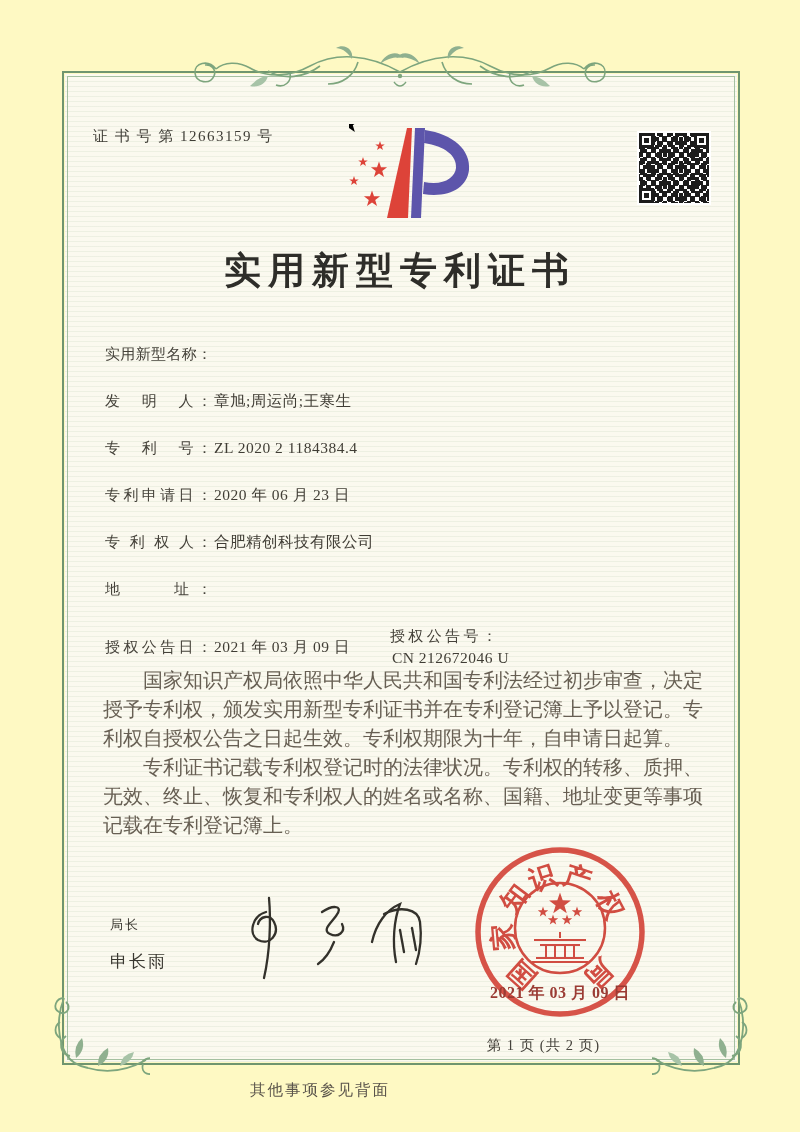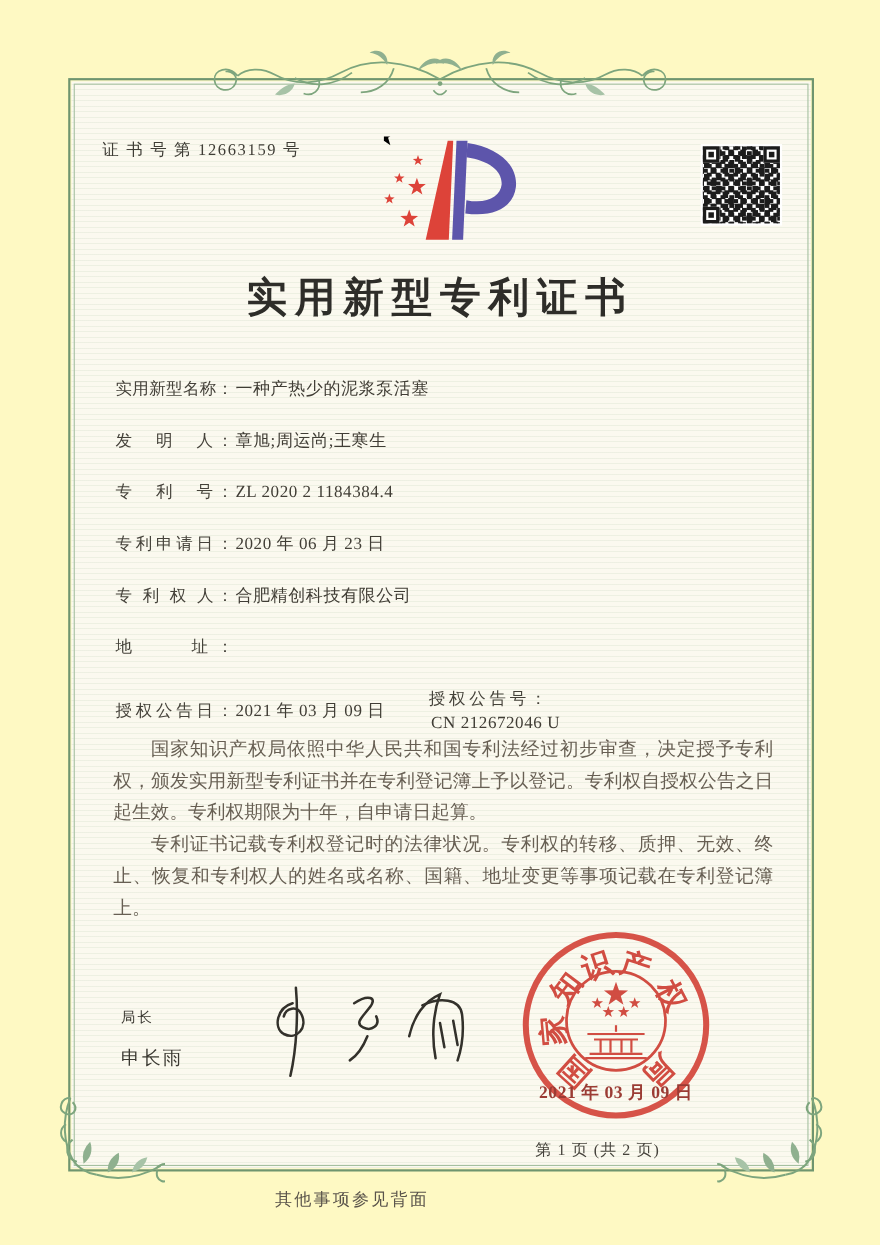--- a/index.html
+++ b/index.html
@@ -54,21 +54,21 @@
     width:107px;min-width:107px;font-size:15px;color:#45423a;
     text-align:justify;text-align-last:justify;white-space:nowrap;
   }
   .fval{padding-left:2px;letter-spacing:0.5px;}
   .addr .fval div{line-height:24px;}
   .pair{display:flex;}
   .pair.second{margin-left:40px;flex-direction:column;}
   
   .body-text{
     position:absolute;left:103px;top:666px;width:600px;
-    font-size:17px;line-height:29px;color:#675f53;text-align:justify;
+    font-size:20px;line-height:29px;color:#675f53;text-align:justify;
   }
   .body-text p{margin:0;text-indent:2em;}
   
   .sig-title{position:absolute;left:110px;top:916px;font-size:13px;color:#3a3831;letter-spacing:2px;}
   .sig-name{position:absolute;left:110px;top:950px;font-size:17px;color:#3a3831;letter-spacing:2px;}
   .sig-script{position:absolute;left:222px;top:890px;}
   .seal{position:absolute;left:472px;top:844px;}
   
   .page-num{
     position:absolute;left:200px;top:1036px;width:400px;text-align:right;
@@ -140,21 +140,20 @@
     <div class="finder tl"></div>
     <div class="finder tr"></div>
     <div class="finder bl"></div>
   </div>
 
   <div class="doc-title">实用新型专利证书</div>
 
   <div class="fields">
     <div class="frow">
       <span class="flabel">实用新型名称：</span>
-      <span class="fval">一种产热少的泥浆泵活塞</span>
     </div>
     <div class="frow">
       <span class="flabel">发　明　人：</span>
       <span class="fval">章旭;周运尚;王寒生</span>
     </div>
     <div class="frow">
       <span class="flabel">专　利　号：</span>
       <span class="fval">ZL 2020 2 1184384.4</span>
     </div>
     <div class="frow">

